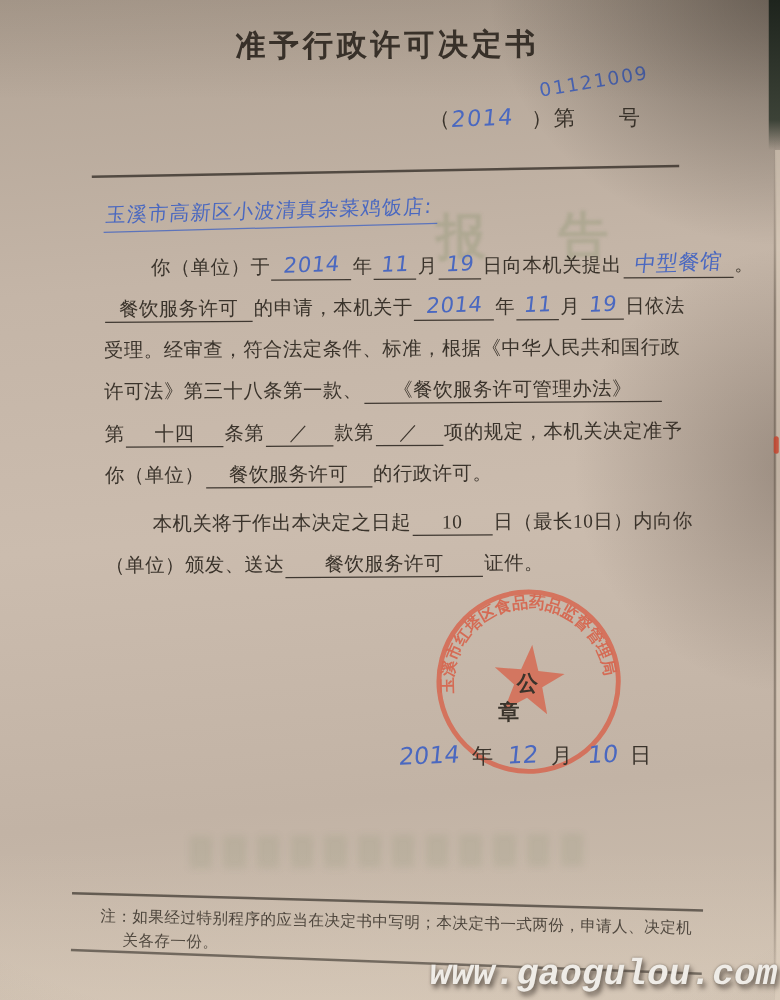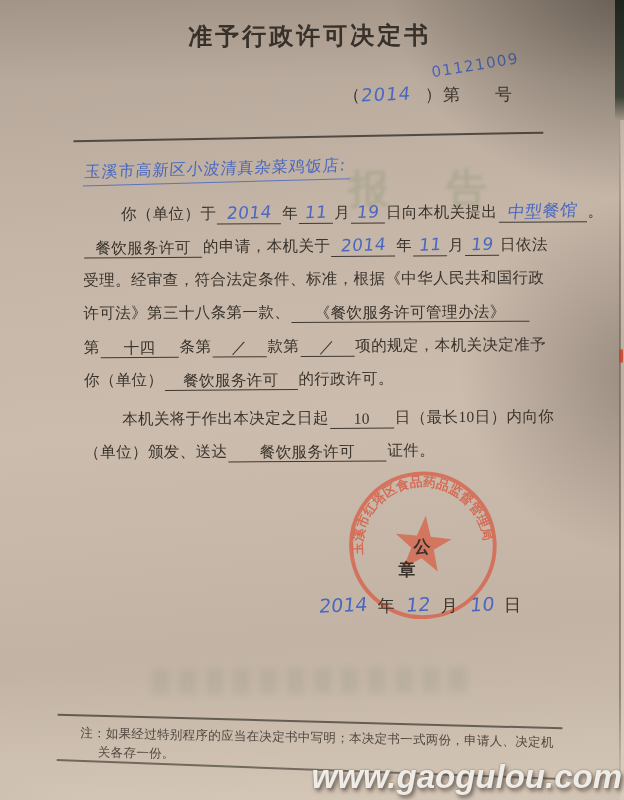--- a/index.html
+++ b/index.html
@@ -76,22 +76,22 @@
   .dateline .hand-d{display:inline-block;font-size:19px;transform:skewX(-8deg) rotate(-2deg);margin:0 6px;}
   .dateline .unit{letter-spacing:2px;margin:0 4px;}
 
   .noteblock{position:absolute;left:0;top:0;width:624px;height:800px;transform:rotate(1.5deg);transform-origin:60px 740px;}
   .rule-note-top{left:55px;top:714px;width:505px;transform:rotate(0.4deg);opacity:.8;}
   .note{position:absolute;left:78px;top:722px;width:480px;font-size:12.5px;line-height:19px;color:#3a332b;letter-spacing:0.3px;}
   .note .indent2{padding-left:18px;display:block;}
   .rule-note-bottom{left:55px;top:762px;width:505px;transform:rotate(1deg);opacity:.8;}
 
   .watermark{position:absolute;right:2px;bottom:4px;z-index:50;
-    font-family:Liberation Sans, sans-serif;font-weight:bold;font-style:italic;
-    font-size:33px;color:#efece7;letter-spacing:0px;
+    font-family:Liberation Mono, monospace;font-weight:bold;font-style:italic;
+    font-size:29px;color:#efece7;letter-spacing:0px;
     text-shadow:0 0 2px rgba(120,110,98,.9), 2px 3px 4px rgba(70,60,52,.75);margin-left:23px;}
 </style>
 </head>
 <body>
 
 <div class="photo">
   <div class="doc">
 
     <div class="title">准予行政许可决定书</div>
 

